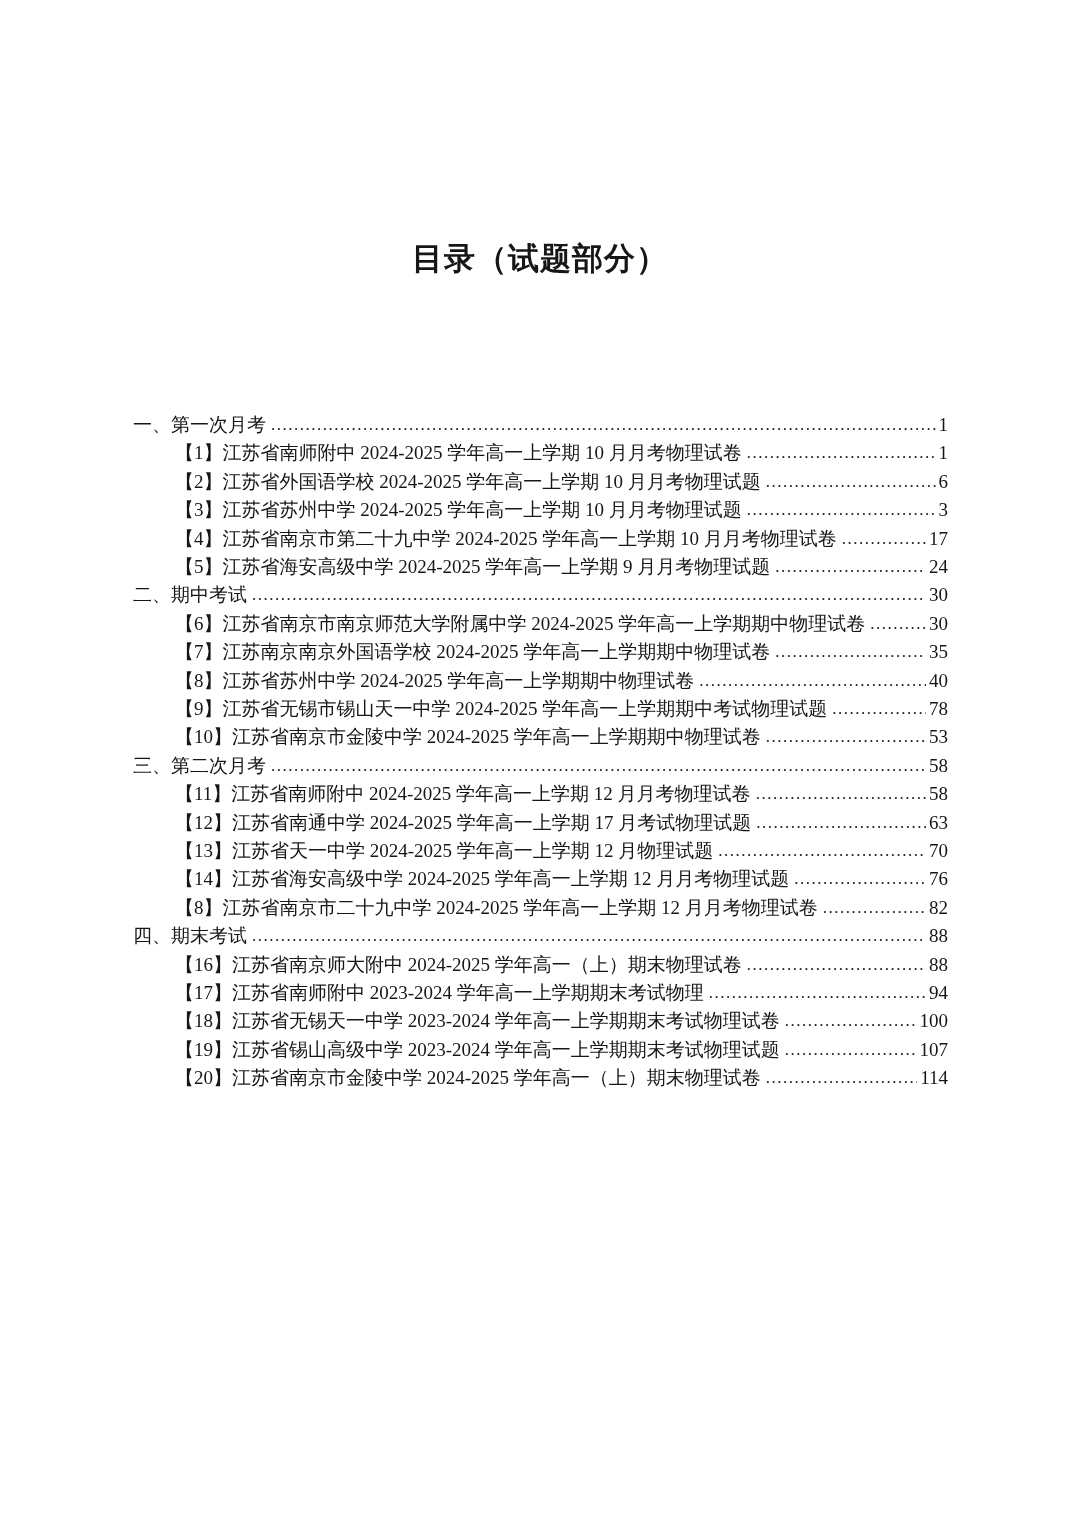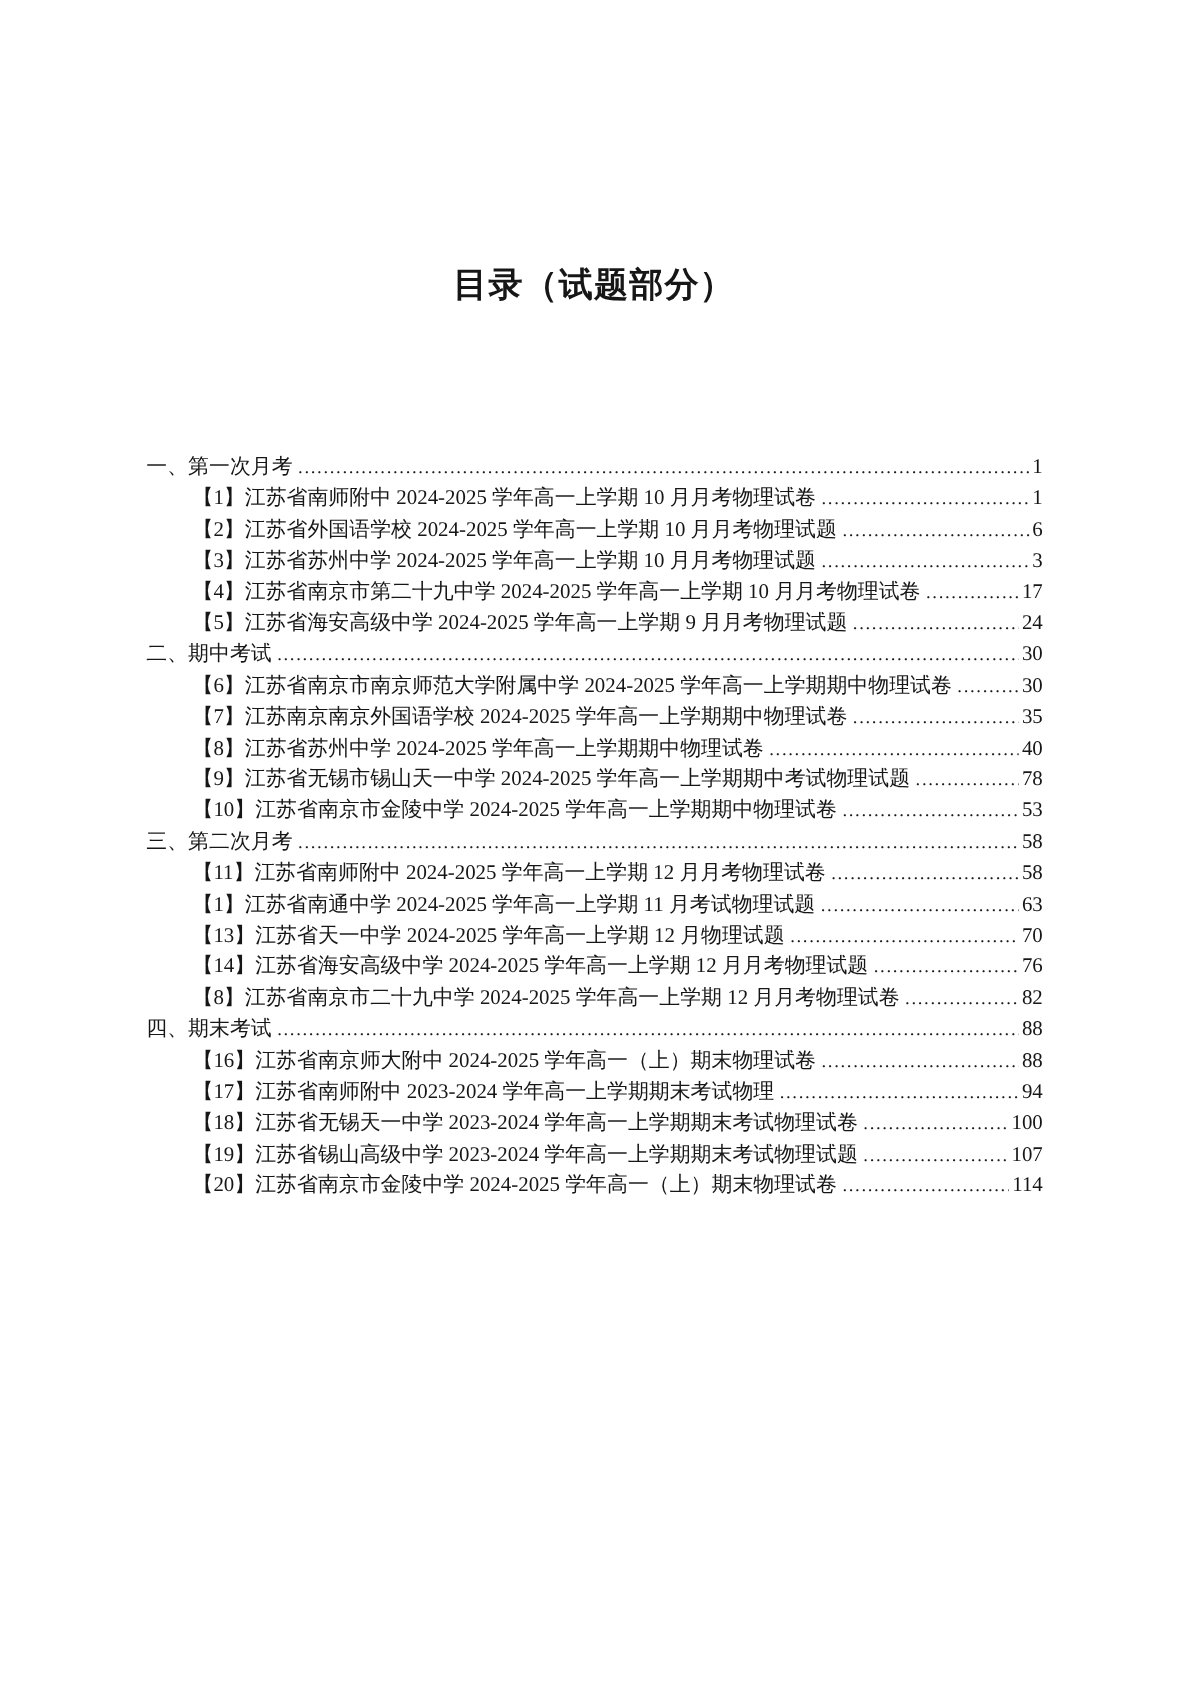--- a/index.html
+++ b/index.html
@@ -141,21 +141,21 @@
     <span class="toc-page">58</span>
   </div>
 
   <div class="toc-row level-2">
     <span class="toc-label">【11】江苏省南师附中 2024-2025 学年高一上学期 12 月月考物理试卷</span>
     <span class="toc-dots">............................................................................................................................................................................................................................................................................................................</span>
     <span class="toc-page">58</span>
   </div>
 
   <div class="toc-row level-2">
-    <span class="toc-label">【1】江苏省南通中学 2024-2025 学年高一上学期 11 月考试物理试题</span>
+    <span class="toc-label">【12】江苏省南通中学 2024-2025 学年高一上学期 17 月考试物理试题</span>
     <span class="toc-dots">............................................................................................................................................................................................................................................................................................................</span>
     <span class="toc-page">63</span>
   </div>
 
   <div class="toc-row level-2">
     <span class="toc-label">【13】江苏省天一中学 2024-2025 学年高一上学期 12 月物理试题</span>
     <span class="toc-dots">............................................................................................................................................................................................................................................................................................................</span>
     <span class="toc-page">70</span>
   </div>
 

